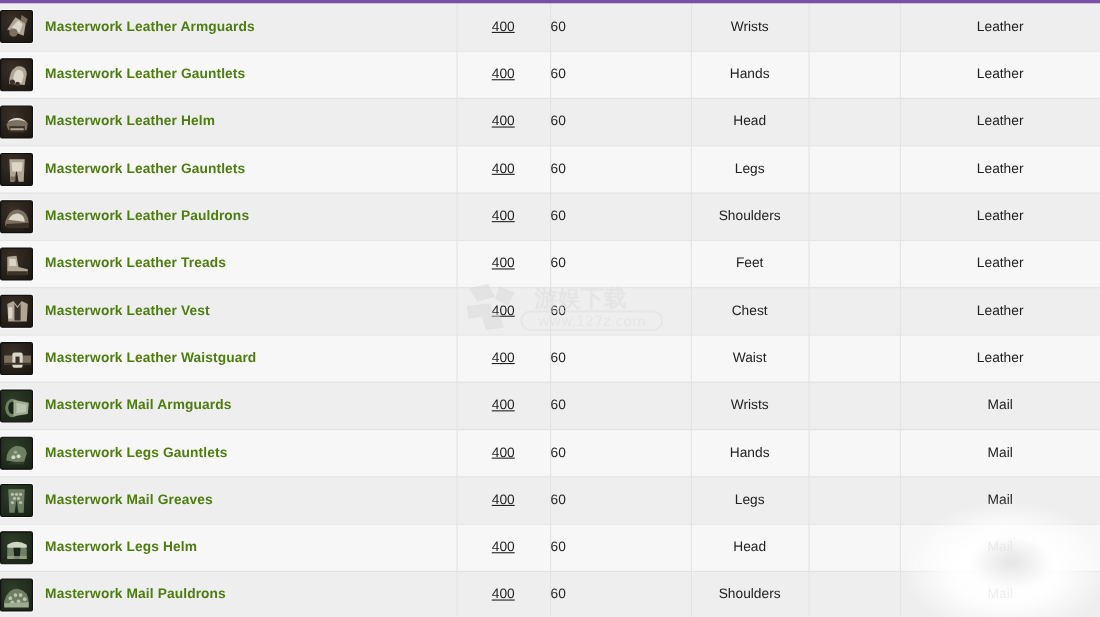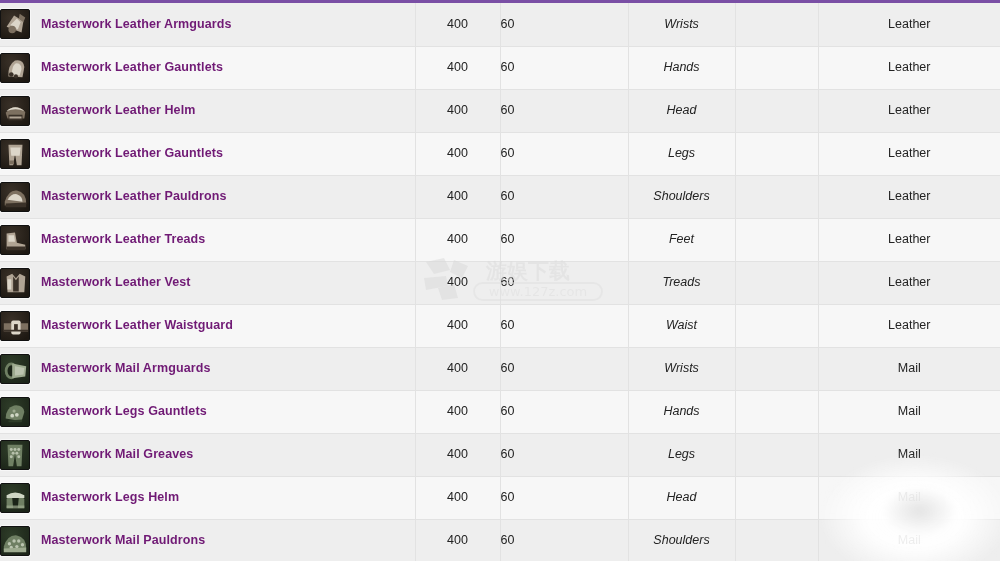--- a/index.html
+++ b/index.html
@@ -75,32 +75,32 @@
     border: 1px solid #111;
     border-radius: 2px;
     box-shadow: 0 0 0 1px rgba(255,255,255,0.55);
     overflow: hidden;
     position: relative;
     background: #1a1712;
   }
   .item-icon svg { display: block; width: 100%; height: 100%; }
 
   .item-link {
-    color: #701a75;
+    color: #4d7c0f;
     font-weight: bold;
     font-size: 12.5px;
     text-decoration: none;
     white-space: nowrap;
     letter-spacing: .1px;
   }
 
   
-  td.col-skill  { width: 85px;  text-align: center; }
+  td.col-skill  { width: 85px;  text-align: center; text-decoration: underline; }
   td.col-level  { width: 128px; text-align: left; }
-  td.col-slot   { width: 107px; text-align: center; font-style: italic; }
+  td.col-slot   { width: 107px; text-align: center; }
   td.col-blank  { width: 83px;  text-align: center; }
   td.col-type   { width: 182px; text-align: center; }
 
   
   .watermark {
     position: absolute;
     left: 424px;
     top: 256px;
     width: 186px;
     height: 48px;
@@ -308,21 +308,21 @@
       <path d="M6 8 L12 5 L16 10 L20 5 L26 8 L25 25 L7 25 Z" fill="#b0a494"></path>
              <path d="M13 8 L16 12 L19 8 L19 24 L13 24 Z" fill="#3a3128"></path>
              <path d="M7 11 L11 11 L11 22 L7 22 Z" fill="#dcd6c9"></path>
     </svg>
               </span>
               <a class="item-link" href="#">Masterwork Leather Vest</a>
             </div>
           </td>
           <td class="col-skill">400</td>
           <td class="col-level">60</td>
-          <td class="col-slot">Treads</td>
+          <td class="col-slot">Chest</td>
           <td class="col-blank"></td>
           <td class="col-type last">Leather</td>
         </tr>
         <tr class="even">
           <td class="col-name">
             <div class="name-wrap">
               <span class="item-icon">
                 <svg viewBox="0 0 30 30" xmlns="http://www.w3.org/2000/svg">
       <defs>
         <radialGradient id="g_leatherwaistguardicon" cx="38%" cy="30%" r="82%">

